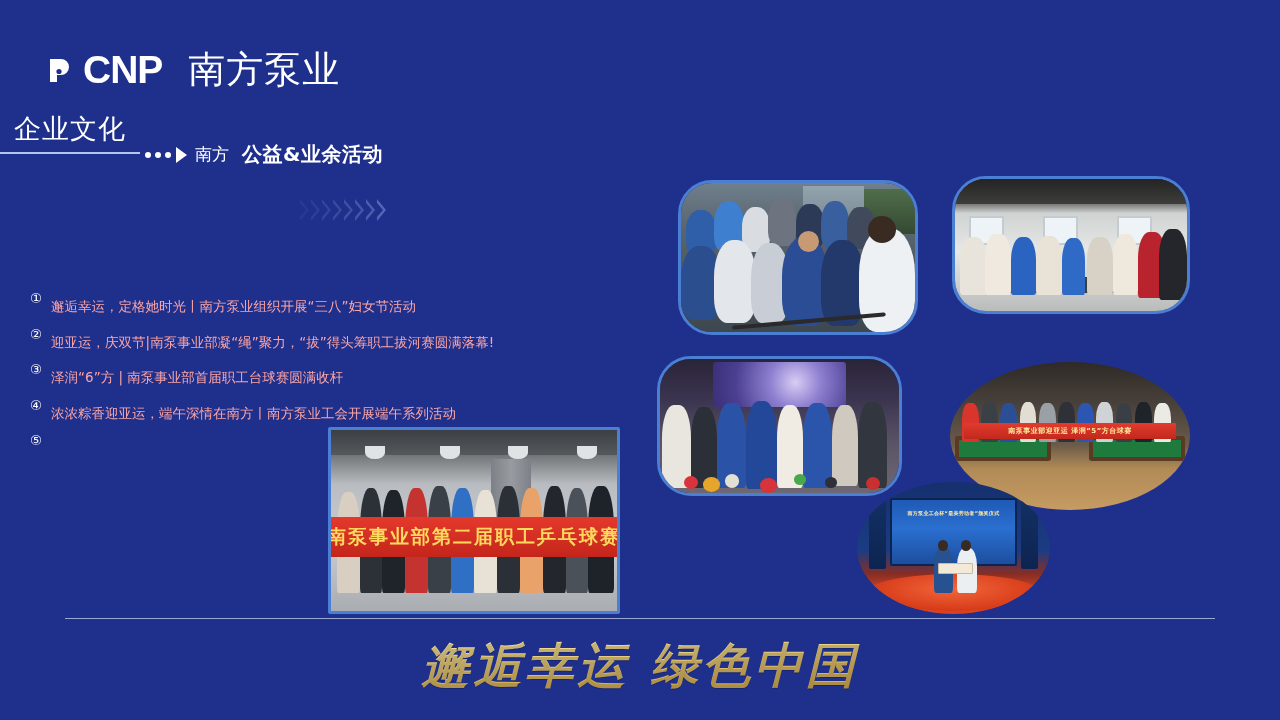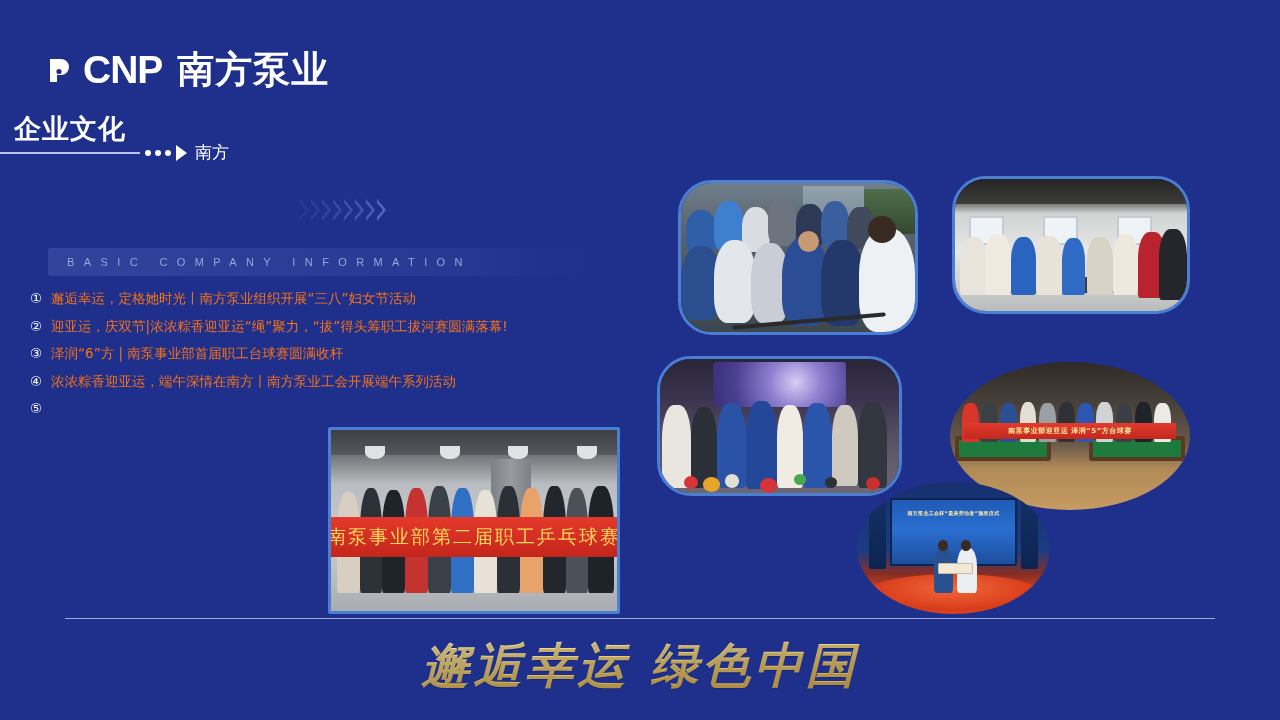--- a/index.html
+++ b/index.html
@@ -14,29 +14,29 @@
   .slide { position:relative; width:1280px; height:720px; overflow:hidden; background:#1e2f8c; }
 
   
   .brand { position:absolute; left:44px; top:50px; display:flex; align-items:center; gap:9px;text-align:center; }
   .brand-mark { width:30px; height:30px; position:relative; flex:none; }
   .brand-cnp {
     font-size:39px; font-weight:bold; letter-spacing:-1px;
     color:#ffffff; line-height:1; font-family:"Liberation Sans",sans-serif;
   }
   .brand-cn {
-    font-size:37px; font-weight:bold; color:#ffffff; line-height:1;
-    letter-spacing:1px; margin-left:6px;
+    font-size:37px; font-weight:normal; color:#ffffff; line-height:1;
+    letter-spacing:1px; margin-left:17px;
     font-family:"DejaVu Sans","Liberation Sans",sans-serif;
   }
 
   
   .title-block { position:absolute; left:0px; top:113px; width:700px; }
   .title-main {
-    font-size:27px; font-weight:bold; color:#ffffff; letter-spacing:1px;
+    font-size:27px; font-weight:normal; color:#ffffff; letter-spacing:1px;
     margin-left:14px; line-height:1.18;
     font-family:"DejaVu Sans","Liberation Sans",sans-serif;
   }
   .title-rule {
     position:absolute; left:0px; top:39px; width:140px; height:2px;
     background:#b9c4e8;
   }
   .subtitle-row {
     position:absolute; left:140px; top:28px;
     display:flex; align-items:center; gap:0px;
@@ -90,21 +90,21 @@
 
   
   .bullets { position:absolute; left:30px; top:292px; width:620px; }
   .bullet {
     display:flex; align-items:flex-start; gap:9px;
     font-size:13.5px; line-height:1; color:#ffffff; margin-bottom:14px;
     font-family:"DejaVu Sans","Liberation Sans",sans-serif;
     white-space:nowrap;
   }
   .bullet-num { font-size:13.5px; flex:none; color:#ffffff; }
-  .bullet-txt { font-size:13.5px; color:#f97316; }
+  .bullet-txt { font-size:13.5px; color:#fca5a5;margin-top:8px; }
 
   
   .divider {
     position:absolute; left:65px; top:618px; width:1150px; height:1px;
     background:#9aa8d4;
   }
 
   
   .slogan {
     position:absolute; left:0; top:634px; width:1280px; text-align:center;
@@ -188,21 +188,21 @@
   
   .pp-bg { background:linear-gradient(180deg,#4c4f52 0%,#6e7174 13%,#b9bcc0 30%,#c9ccd0 62%,#a9adb2 100%); }
   .pp-ceil { position:absolute; left:0; top:0; width:100%; height:14%;
              background:linear-gradient(180deg,#3c4044,#55595d); }
   .pp-lamp { position:absolute; top:9%; width:7%; height:7%;
              background:#dfe3e6; border-radius:0 0 50% 50%; }
   .pp-banner { position:absolute; left:0%; top:48%; width:100%; height:22%;
                background:linear-gradient(180deg,#e4392c,#c4251a);
                display:flex; align-items:center; justify-content:center; }
   .pp-banner b { font-size:19px; color:#ffd95e; letter-spacing:2px; white-space:nowrap;
-                 font-family:"DejaVu Sans",sans-serif; font-weight:normal; }
+                 font-family:"DejaVu Sans",sans-serif; font-weight:bold; }
   .pp-curtain { position:absolute; left:56%; top:16%; width:14%; height:36%;
                 background:linear-gradient(90deg,#7d8187,#989ca1,#7d8187); }
 
   .person { position:absolute; bottom:0; border-radius:40% 40% 12% 12%; }
   .head { position:absolute; border-radius:50%; }
 </style>
 </head>
 <body>
 
 <div class="slide">
@@ -222,48 +222,46 @@
     <div class="title-main">企业文化</div>
     <div class="title-rule"></div>
     <div class="subtitle-row">
       <span class="dots">
           <i></i>
           <i></i>
           <i></i>
         </span>
       <span class="tri"></span>
       <span class="sub-small">南方</span>
+      <span class="sub-big">公益&amp;业余活动</span>
     </div>
   </div>
 
   <div class="chevrons">
     <span style="opacity:.18"></span>
       <span style="opacity:.28"></span>
     <span style="opacity:.38"></span>
       <span style="opacity:.48"></span>
     <span style="opacity:.60"></span>
       <span style="opacity:.72"></span>
     <span style="opacity:.85"></span>
       <span style="opacity:1"></span>
   </div>
 
-  <div class="info-band">
-    <span class="info-band-text">BASIC  COMPANY  INFORMATION</span>
-  </div>
 
   <div class="bullets">
 
     <div class="bullet">
       <span class="bullet-num">①</span>
       <span class="bullet-txt">邂逅幸运，定格她时光丨南方泵业组织开展“三八”妇女节活动</span>
     </div>
 
     <div class="bullet">
       <span class="bullet-num">②</span>
-      <span class="bullet-txt">迎亚运，庆双节|浓浓粽香迎亚运“绳”聚力，“拔”得头筹职工拔河赛圆满落幕!</span>
+      <span class="bullet-txt">迎亚运，庆双节|南泵事业部凝“绳”聚力，“拔”得头筹职工拔河赛圆满落幕!</span>
     </div>
 
     <div class="bullet">
       <span class="bullet-num">③</span>
       <span class="bullet-txt">泽润“6”方 | 南泵事业部首届职工台球赛圆满收杆</span>
     </div>
 
     <div class="bullet">
       <span class="bullet-num">④</span>
       <span class="bullet-txt">浓浓粽香迎亚运，端午深情在南方丨南方泵业工会开展端午系列活动</span>

